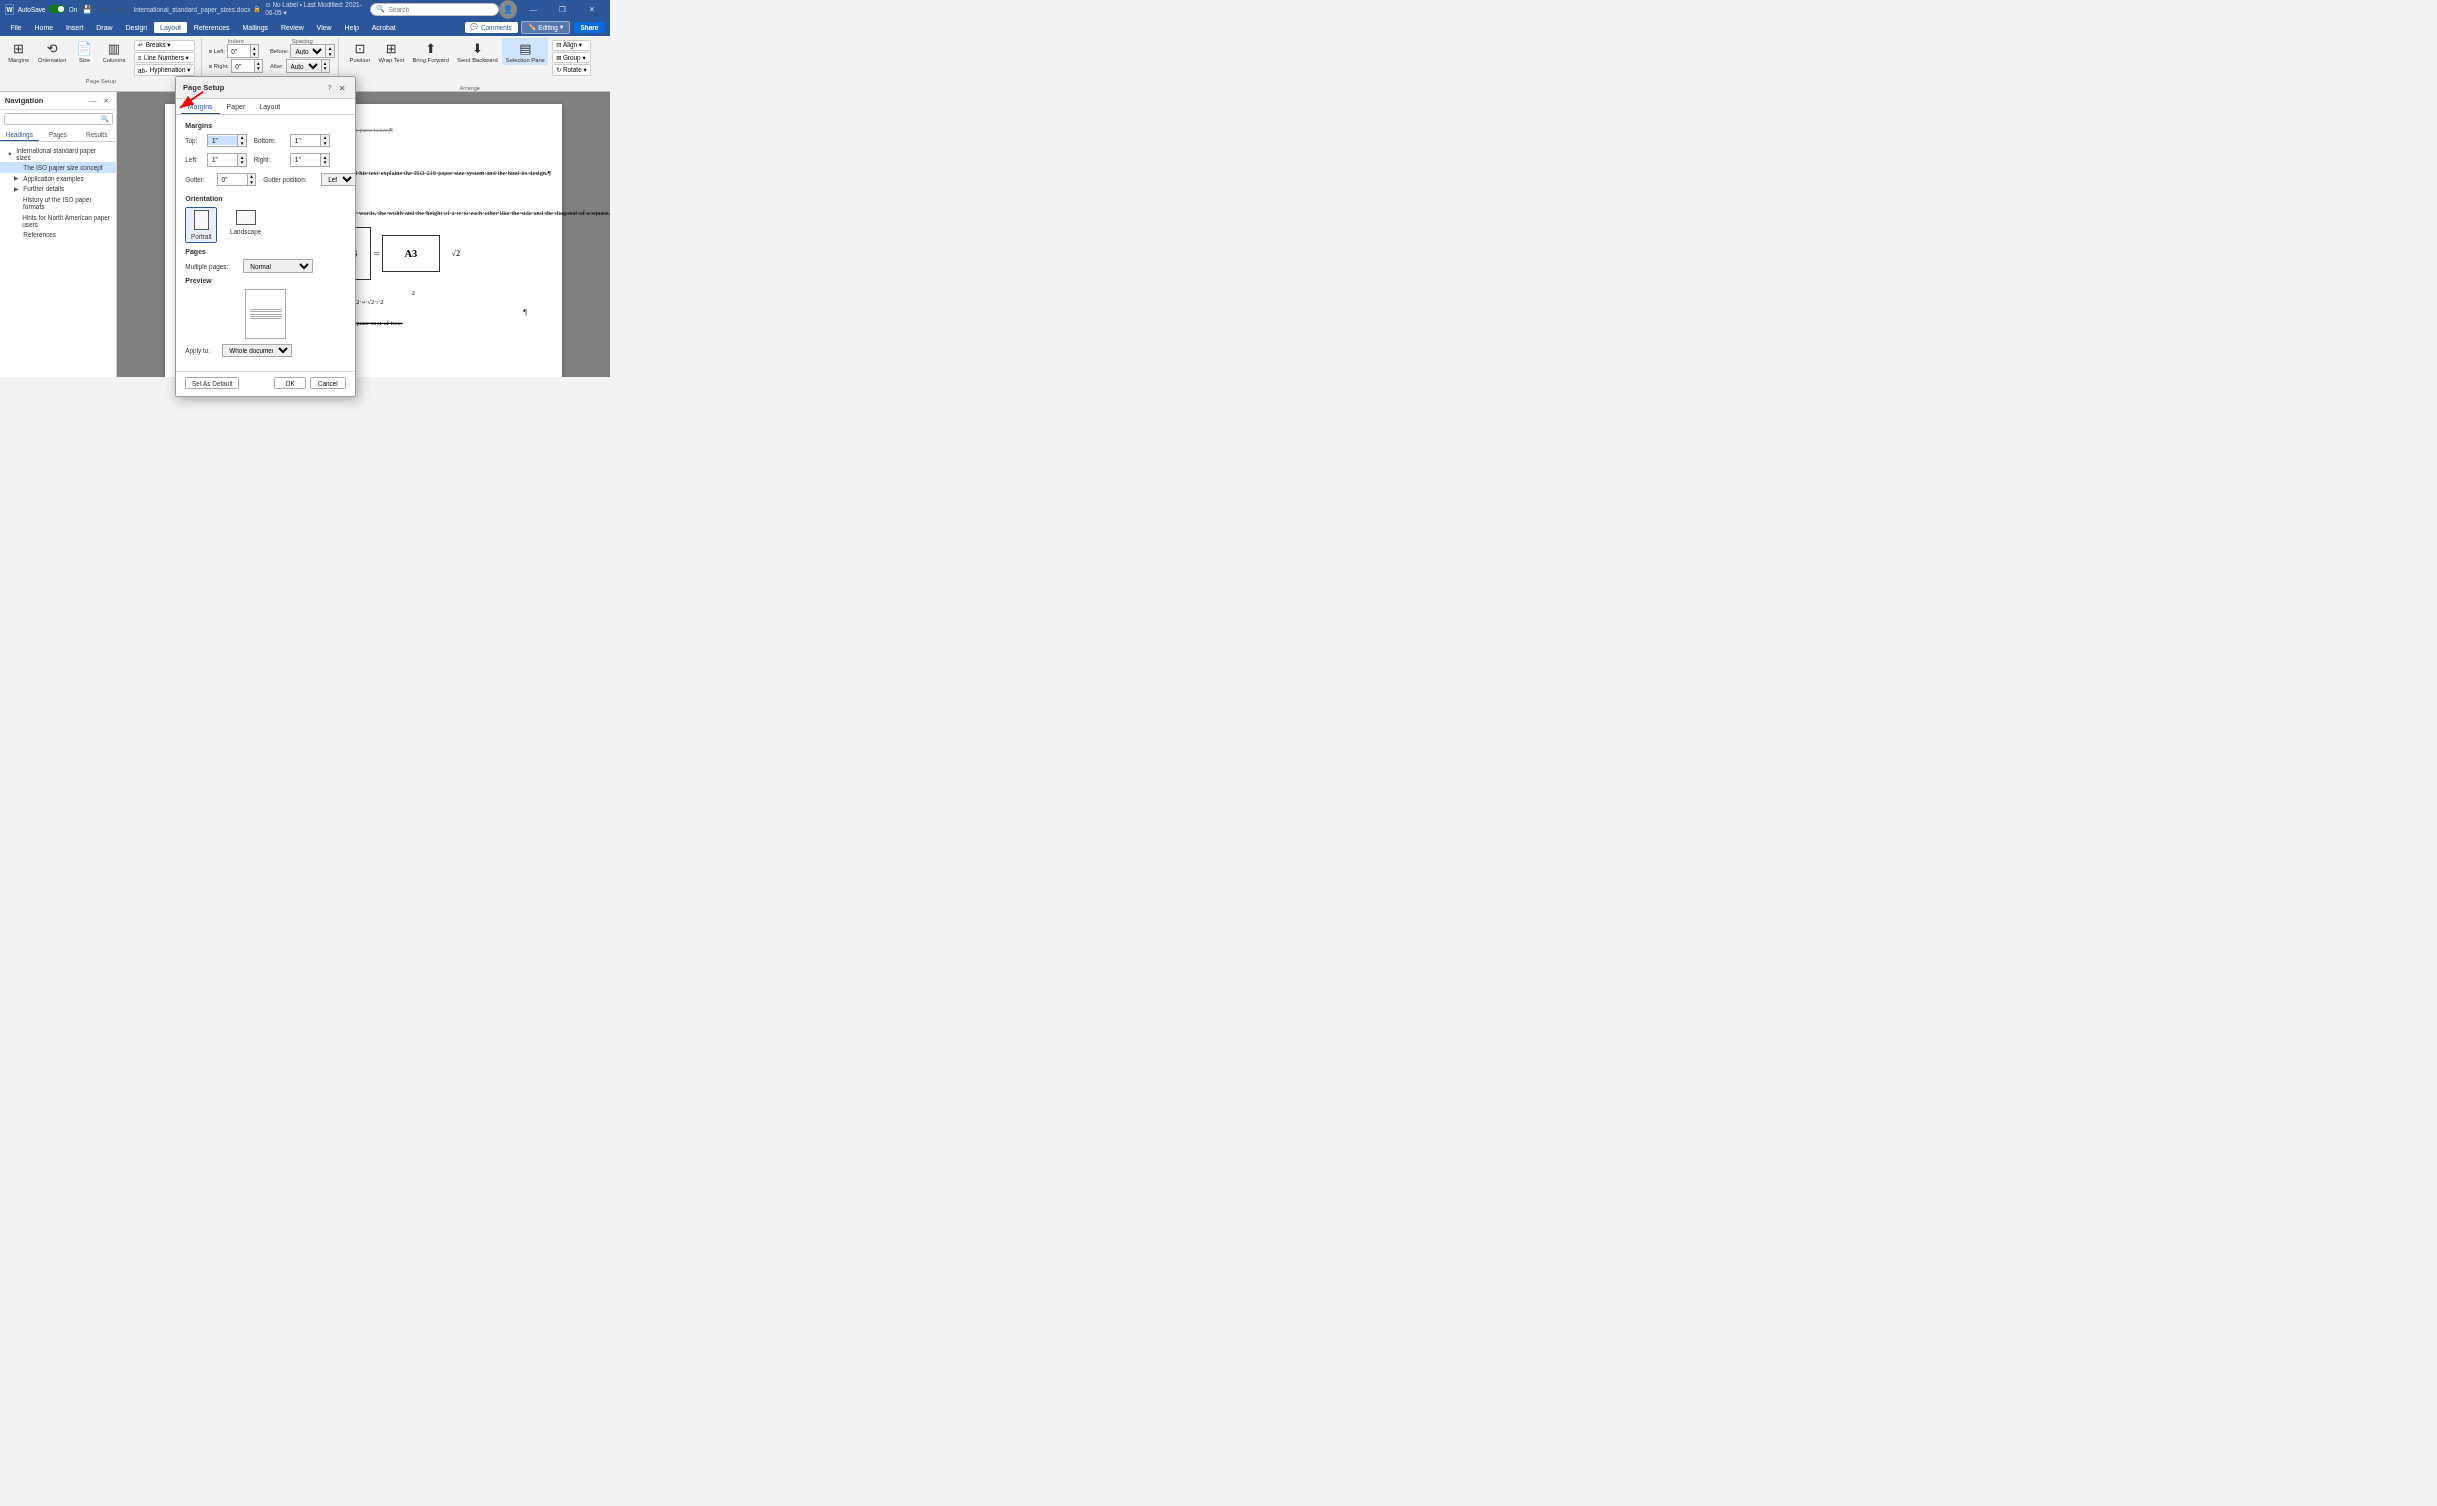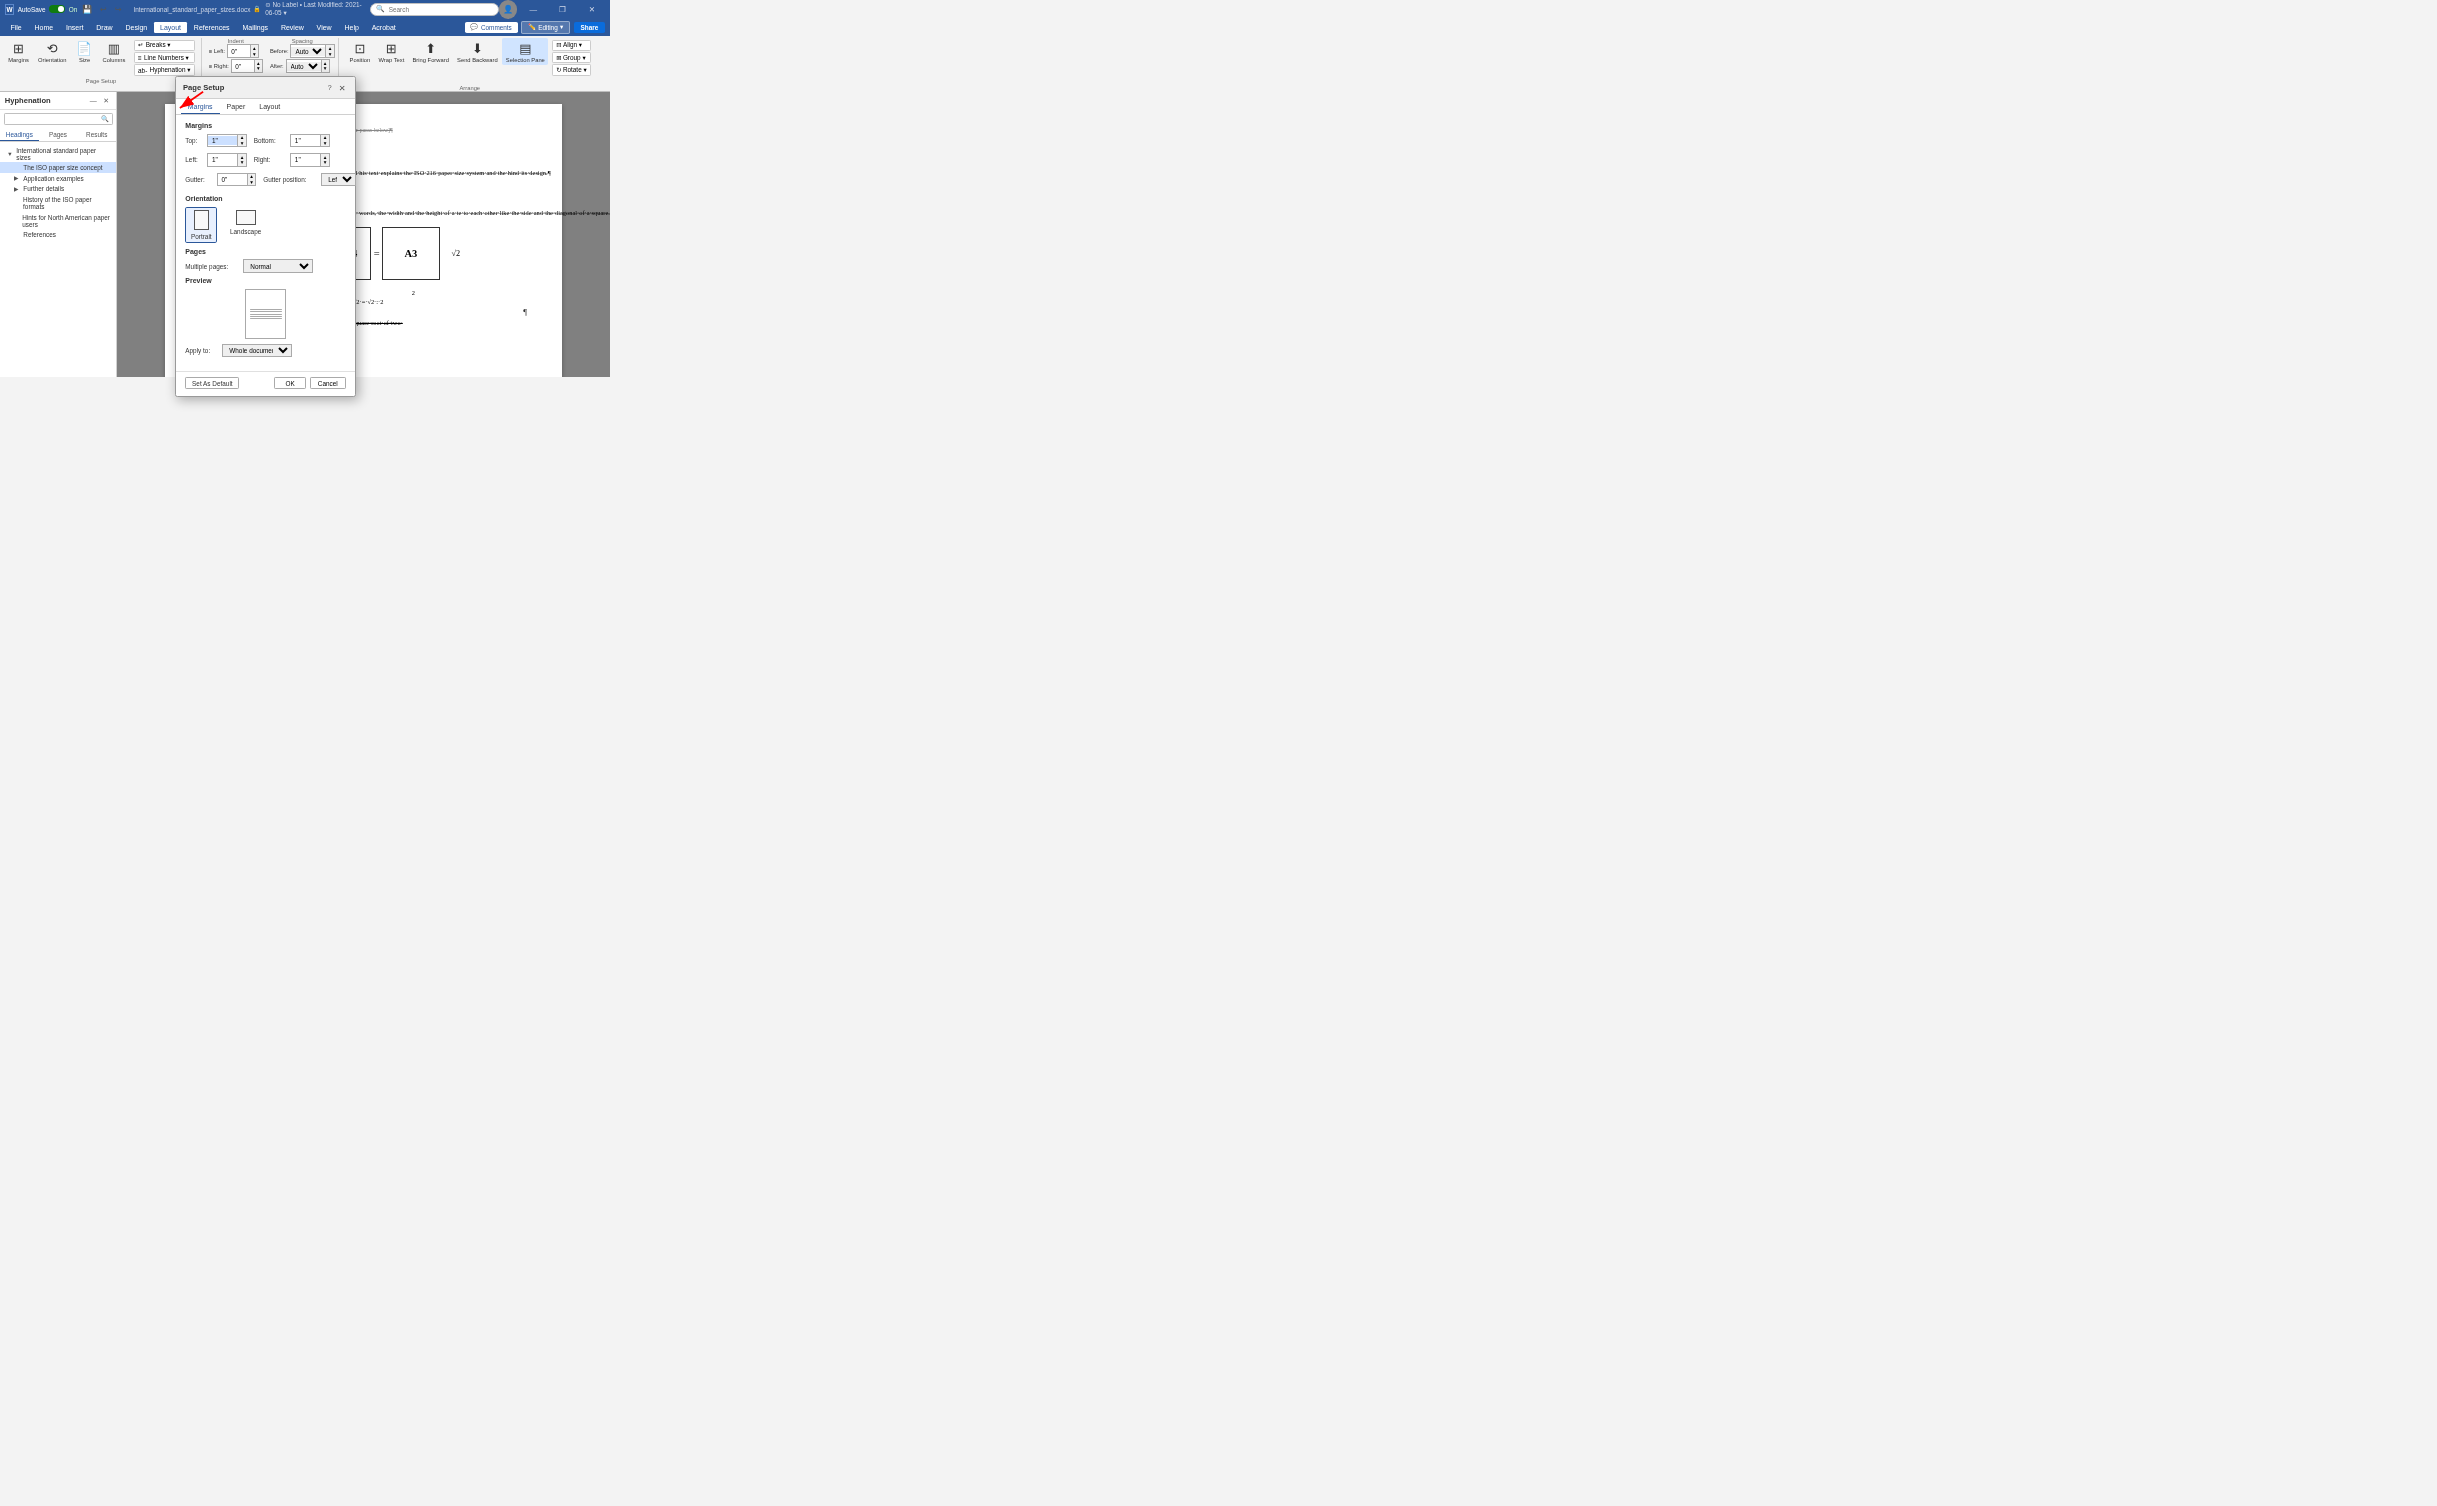--- a/index.html
+++ b/index.html
@@ -347,21 +347,21 @@
       </div>
       <div style="font-size:5.8px;color:#666;text-align:center;padding-top:1.2px;">Arrange</div>
     </div>
   </div>
 </div>
 
 <div class="main-layout" style="height:calc(100vh - 18.7px - 17.5px - 58px - 11.7px); display:flex;">
 
   <div class="nav-panel">
     <div class="nav-header">
-      <span class="nav-title">Hyphenation</span>
+      <span class="nav-title">Navigation</span>
       <div class="nav-controls">
         <div class="nav-ctrl-btn">—</div>
         <div class="nav-ctrl-btn">✕</div>
       </div>
     </div>
     <div class="nav-search">
       <div class="nav-search-wrap">
         <input class="nav-search-input" type="text" placeholder="" style="">
         <span class="nav-search-icon">🔍</span>
       </div>
@@ -415,21 +415,21 @@
       <div class="doc-diagram">
         <div style="font-size:8.2px;font-family:serif;">√2</div>
         <div style="display:flex;gap:2.3px;align-items:center;">
           <div class="diagram-box" style="width:41px;height:53px;">
             <span>A4</span>
           </div>
           <div class="diagram-box" style="width:41px;height:53px;">
             <span>A4</span>
           </div>
           <div style="font-size:10.5px;font-family:serif;">=</div>
-          <div class="diagram-box" style="width:58px;height:53px;">
+          <div class="diagram-box" style="width:58px;height:37px;">
             <span>A3</span>
           </div>
         </div>
         <div style="font-size:8.2px;font-family:serif;">√2</div>
       </div>
       <div style="display:flex;gap:0;font-size:6.4px;justify-content:center;margin-top:2.3px;">
         <div style="width:41px;text-align:center;">1</div>
         <div style="width:41px;text-align:center;">1</div>
         <div style="width:17.5px;"></div>
         <div style="width:58px;text-align:center;">2</div>

